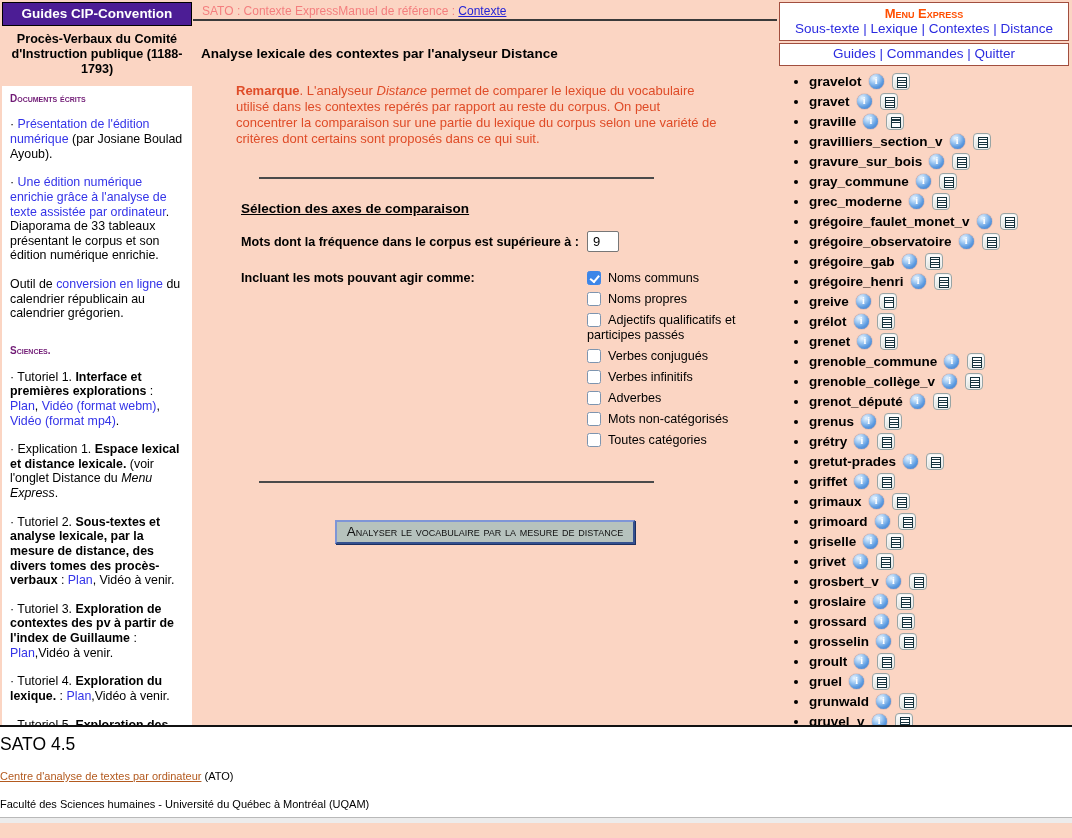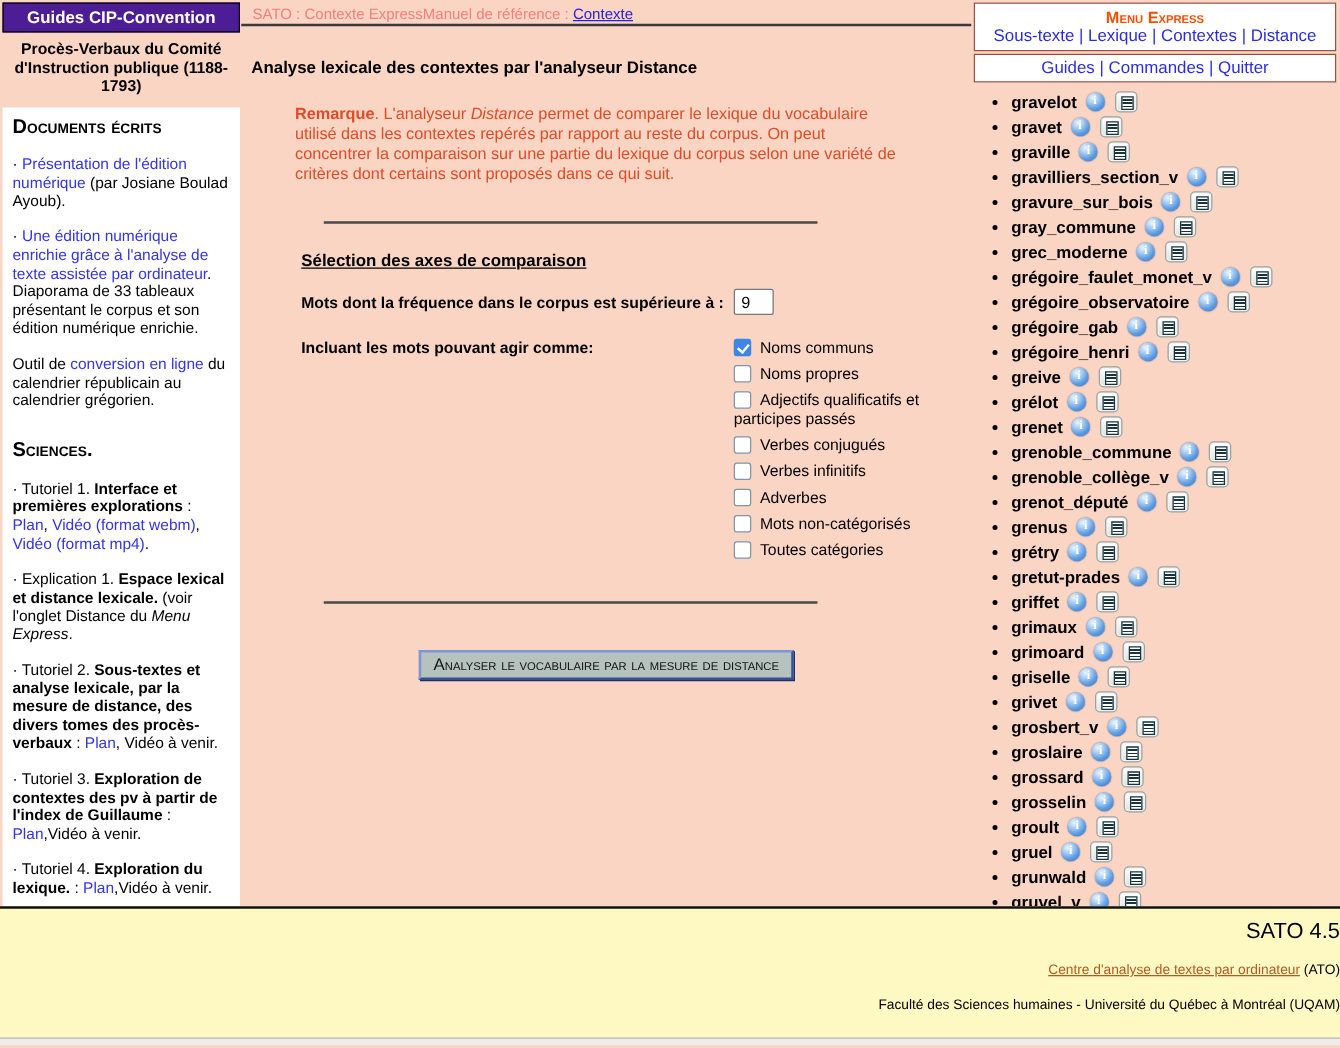--- a/index.html
+++ b/index.html
@@ -19,22 +19,22 @@
     font-weight:bold; font-size:13.5px; text-align:center; padding:3px 0 4px;
   }
   .sb-subtitle {
     font-weight:bold; font-size:12.6px; text-align:center;
     padding:6px 6px 9px; line-height:1.18;
   }
   .sb-content {
     background:#fff; padding:5px 8px 12px; font-size:12.4px; line-height:1.18;
   }
   .sb-section {
-    color:#000000; font-variant:small-caps; font-weight:bold;
-    font-size:16px; margin:24px 0 13px;
+    color:#701a75; font-variant:small-caps; font-weight:bold;
+    font-size:10px; margin:24px 0 13px;
   }
   .sb-section:first-child { margin-top:2px; }
   .sb-para { margin:0 0 14px; }
   .sb-para:last-child { margin-bottom:0; }
   .t-plain {}
   a.t-link { color:#3434e8; text-decoration:none; cursor:pointer; }
   .t-bold { font-weight:bold; }
   .t-italic { font-style:italic; }
 
   
@@ -108,21 +108,21 @@
     background:linear-gradient(#ffffff,#dde2dd); margin-left:8px; vertical-align:-4px;
     position:relative; cursor:pointer; box-shadow:inset 0 0 0 1px #f2f2f2;
   }
   .doc-icon::after {
     content:""; position:absolute; left:4px; top:3px; width:8px; height:9px;
     border:1px solid #16333e;
     background:repeating-linear-gradient(to bottom,#fff 0,#fff 1.5px,#16333e 1.5px,#16333e 2.5px);
   }
 
   
-  .footer { height:111px; background:#fef9c3; border-top:2px solid #111; text-align:right; position:relative; }
+  .footer { height:98px; background:#ffffff; border-top:2px solid #111; text-align:left; position:relative; }
   .footer-title { font-size:17.5px; padding-top:7px; }
   .footer-link-line { font-size:11px; margin-top:15px; }
   a.footer-link { color:#b35a1f; text-decoration:underline; cursor:pointer; }
   .footer-org { font-size:11px; margin-top:16px; }
   .footer-strip { position:absolute; left:0; right:0; bottom:0; height:6px; background:#ececec; border-top:1px solid #b9b9b9; }
 </style>
 </head>
 <body>
 
 <div class="page">

